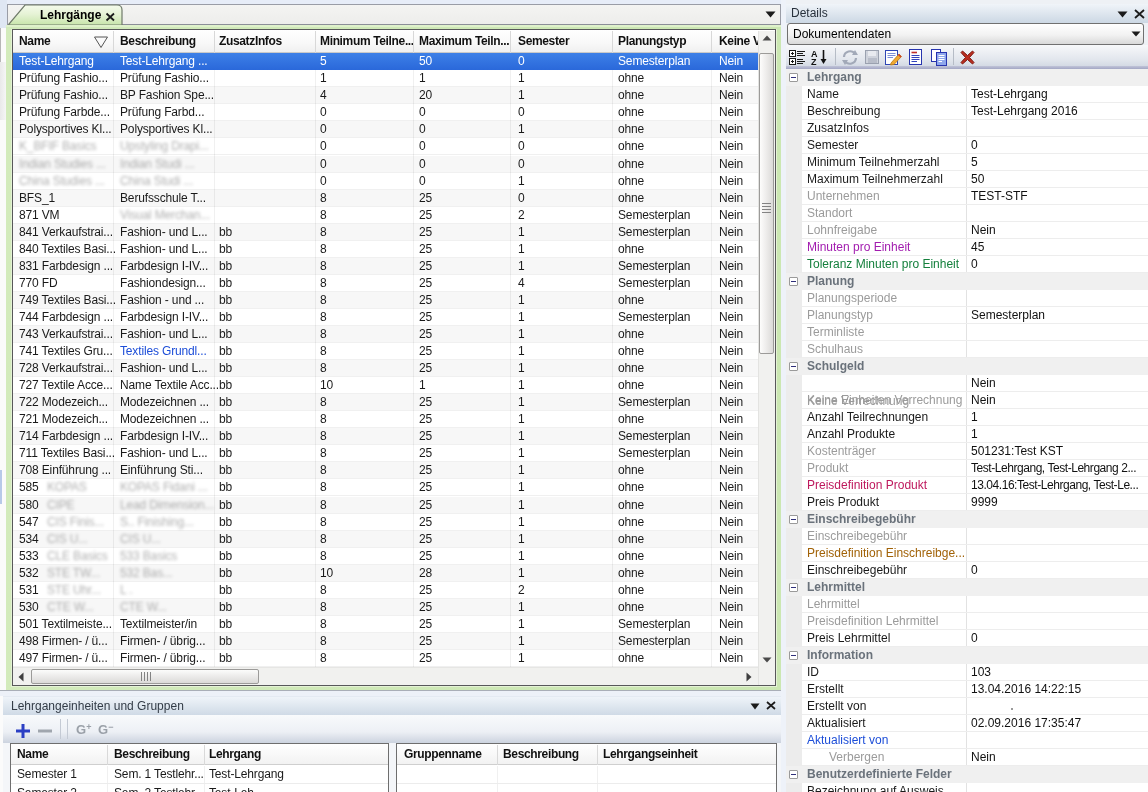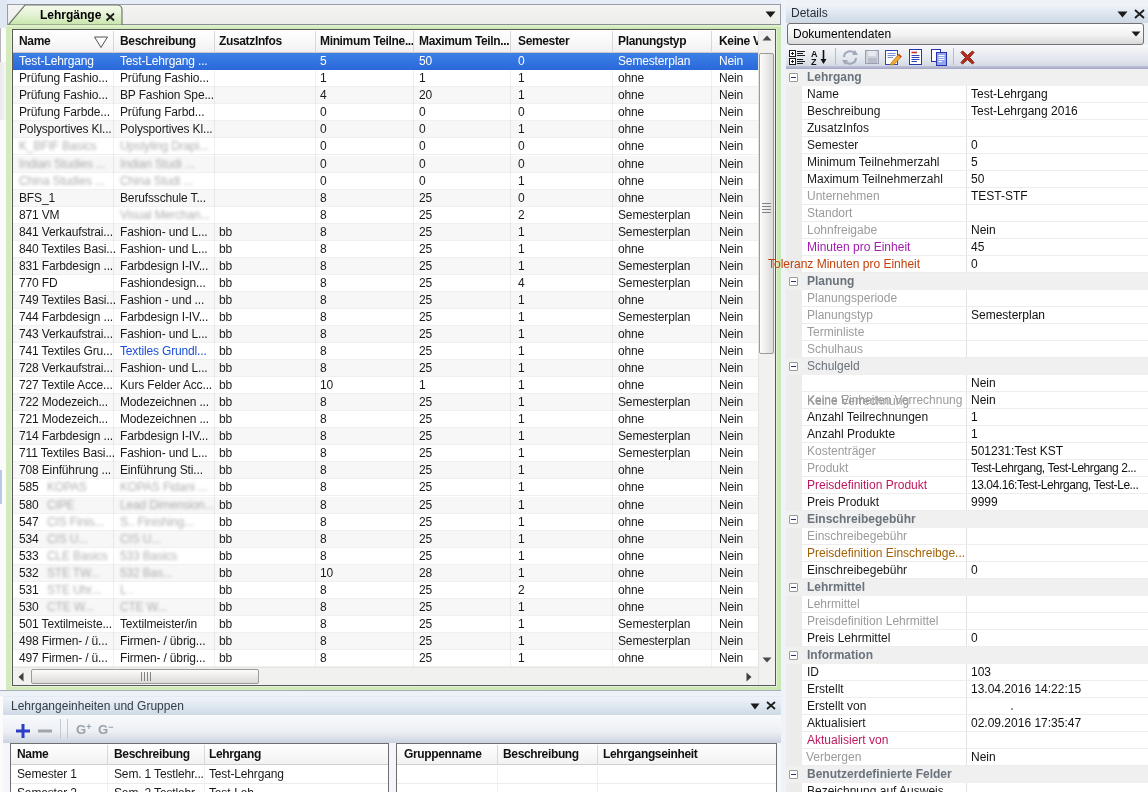--- a/index.html
+++ b/index.html
@@ -280,21 +280,21 @@
       <span class="cell" style="left:120px;color:#1a1a1a">Fashion- und L...</span>
       <span class="cell" style="left:219px;color:#1a1a1a">bb</span>
       <span class="cell" style="left:320px;color:#1a1a1a">8</span>
       <span class="cell" style="left:419px;color:#1a1a1a">25</span>
       <span class="cell" style="left:518px;color:#1a1a1a">1</span>
       <span class="cell" style="left:618px;color:#1a1a1a">ohne</span>
       <span class="cell" style="left:719px;color:#1a1a1a">Nein</span>
     </div>
 <div class="ab" style="left:0;top:377.15px;width:758px;height:17px">
       <span class="cell" style="left:19px;color:#1a1a1a">727 Textile Acce...</span>
-      <span class="cell" style="left:120px;color:#1a1a1a">Kurs Felder Acc...</span>
+      <span class="cell" style="left:120px;color:#1a1a1a">Name Textile Acc...</span>
       <span class="cell" style="left:219px;color:#1a1a1a">bb</span>
       <span class="cell" style="left:320px;color:#1a1a1a">10</span>
       <span class="cell" style="left:419px;color:#1a1a1a">1</span>
       <span class="cell" style="left:518px;color:#1a1a1a">1</span>
       <span class="cell" style="left:618px;color:#1a1a1a">ohne</span>
       <span class="cell" style="left:719px;color:#1a1a1a">Nein</span>
     </div>
 <div class="ab" style="left:0;top:394.20px;width:758px;height:17px">
       <span class="cell" style="left:19px;color:#1a1a1a">722 Modezeich...</span>
       <span class="cell" style="left:120px;color:#1a1a1a">Modezeichnen ...</span>
@@ -624,39 +624,39 @@
 <div class="ab" style="left:971px;top:188px;height:17px;line-height:17px;color:#111;white-space:nowrap;max-width:177px;overflow:hidden">TEST-STF</div>
 <div class="ab" style="left:802px;top:221px;width:346px;height:1px;background:#ededed"></div>
 <div class="ab" style="left:807px;top:205px;height:17px;line-height:17px;color:#9b9b9b;white-space:nowrap">Standort</div>
 <div class="ab" style="left:802px;top:238px;width:346px;height:1px;background:#ededed"></div>
 <div class="ab" style="left:807px;top:222px;height:17px;line-height:17px;color:#9b9b9b;white-space:nowrap">Lohnfreigabe</div>
 <div class="ab" style="left:971px;top:222px;height:17px;line-height:17px;color:#111;white-space:nowrap;max-width:177px;overflow:hidden">Nein</div>
 <div class="ab" style="left:802px;top:255px;width:346px;height:1px;background:#ededed"></div>
 <div class="ab" style="left:807px;top:239px;height:17px;line-height:17px;color:#a21caf;white-space:nowrap">Minuten pro Einheit</div>
 <div class="ab" style="left:971px;top:239px;height:17px;line-height:17px;color:#111;white-space:nowrap;max-width:177px;overflow:hidden">45</div>
 <div class="ab" style="left:802px;top:272px;width:346px;height:1px;background:#ededed"></div>
-<div class="ab" style="left:768px;top:256px;height:17px;line-height:17px;color:#c2410c;white-space:nowrap">Toleranz Minuten pro Einheit</div>
+<div class="ab" style="left:807px;top:256px;height:17px;line-height:17px;color:#15803d;white-space:nowrap">Toleranz Minuten pro Einheit</div>
 <div class="ab" style="left:971px;top:256px;height:17px;line-height:17px;color:#111;white-space:nowrap;max-width:177px;overflow:hidden">0</div>
 <div class="ab" style="left:786px;top:273px;width:362px;height:17px;background:#f0f0f0"></div>
 <div class="ab" style="left:789px;top:277px;width:9px;height:9px;background:#fff;border:1px solid #9a9a9a;border-radius:1px"></div>
 <div class="ab" style="left:791px;top:281px;width:5px;height:1px;background:#2f2f7a"></div>
 <div class="ab" style="left:807px;top:273px;height:17px;line-height:17px;font-weight:bold;color:#6a727b;white-space:nowrap">Planung</div>
 <div class="ab" style="left:802px;top:306px;width:346px;height:1px;background:#ededed"></div>
 <div class="ab" style="left:807px;top:290px;height:17px;line-height:17px;color:#9b9b9b;white-space:nowrap">Planungsperiode</div>
 <div class="ab" style="left:802px;top:323px;width:346px;height:1px;background:#ededed"></div>
 <div class="ab" style="left:807px;top:307px;height:17px;line-height:17px;color:#9b9b9b;white-space:nowrap">Planungstyp</div>
 <div class="ab" style="left:971px;top:307px;height:17px;line-height:17px;color:#111;white-space:nowrap;max-width:177px;overflow:hidden">Semesterplan</div>
 <div class="ab" style="left:802px;top:340px;width:346px;height:1px;background:#ededed"></div>
 <div class="ab" style="left:807px;top:324px;height:17px;line-height:17px;color:#9b9b9b;white-space:nowrap">Terminliste</div>
 <div class="ab" style="left:802px;top:357px;width:346px;height:1px;background:#ededed"></div>
 <div class="ab" style="left:807px;top:341px;height:17px;line-height:17px;color:#9b9b9b;white-space:nowrap">Schulhaus</div>
 <div class="ab" style="left:786px;top:358px;width:362px;height:17px;background:#f0f0f0"></div>
 <div class="ab" style="left:789px;top:362px;width:9px;height:9px;background:#fff;border:1px solid #9a9a9a;border-radius:1px"></div>
 <div class="ab" style="left:791px;top:366px;width:5px;height:1px;background:#2f2f7a"></div>
-<div class="ab" style="left:807px;top:358px;height:20px;line-height:17px;font-weight:normal;color:#6a727b;white-space:nowrap">Schulgeld</div>
+<div class="ab" style="left:807px;top:358px;height:20px;line-height:17px;font-weight:bold;color:#6a727b;white-space:nowrap">Schulgeld</div>
 <div class="ab" style="left:802px;top:391px;width:346px;height:1px;background:#ededed"></div>
 <div class="ab" style="left:807px;top:393px;height:17px;line-height:17px;color:#9b9b9b;white-space:nowrap">Keine Verrechnung</div>
 <div class="ab" style="left:971px;top:375px;height:17px;line-height:17px;color:#111;white-space:nowrap;max-width:177px;overflow:hidden">Nein</div>
 <div class="ab" style="left:802px;top:408px;width:346px;height:1px;background:#ededed"></div>
 <div class="ab" style="left:807px;top:392px;height:17px;line-height:17px;color:#9b9b9b;white-space:nowrap">Keine Einheiten Verrechnung</div>
 <div class="ab" style="left:971px;top:392px;height:17px;line-height:17px;color:#111;white-space:nowrap;max-width:177px;overflow:hidden">Nein</div>
 <div class="ab" style="left:802px;top:425px;width:346px;height:1px;background:#ededed"></div>
 <div class="ab" style="left:807px;top:409px;height:17px;line-height:17px;color:#1a1a1a;white-space:nowrap">Anzahl Teilrechnungen</div>
 <div class="ab" style="left:971px;top:409px;height:17px;line-height:17px;color:#111;white-space:nowrap;max-width:177px;overflow:hidden">1</div>
 <div class="ab" style="left:802px;top:442px;width:346px;height:1px;background:#ededed"></div>
@@ -706,22 +706,22 @@
 <div class="ab" style="left:802px;top:697px;width:346px;height:1px;background:#ededed"></div>
 <div class="ab" style="left:807px;top:681px;height:17px;line-height:17px;color:#1a1a1a;white-space:nowrap">Erstellt</div>
 <div class="ab" style="left:971px;top:681px;height:17px;line-height:17px;color:#111;white-space:nowrap;max-width:177px;overflow:hidden">13.04.2016 14:22:15</div>
 <div class="ab" style="left:802px;top:714px;width:346px;height:1px;background:#ededed"></div>
 <div class="ab" style="left:807px;top:698px;height:17px;line-height:17px;color:#1a1a1a;white-space:nowrap">Erstellt von</div>
 <div class="ab" style="left:1011px;top:708px;width:2px;height:2px;background:#9a9a9a"></div>
 <div class="ab" style="left:802px;top:731px;width:346px;height:1px;background:#ededed"></div>
 <div class="ab" style="left:807px;top:715px;height:17px;line-height:17px;color:#1a1a1a;white-space:nowrap">Aktualisiert</div>
 <div class="ab" style="left:971px;top:715px;height:17px;line-height:17px;color:#111;white-space:nowrap;max-width:177px;overflow:hidden">02.09.2016 17:35:47</div>
 <div class="ab" style="left:802px;top:748px;width:346px;height:1px;background:#ededed"></div>
-<div class="ab" style="left:807px;top:732px;height:17px;line-height:17px;color:#be185d;white-space:nowrap">Aktualisiert von</div>
+<div class="ab" style="left:807px;top:732px;height:17px;line-height:17px;color:#1d4ed8;white-space:nowrap">Aktualisiert von</div>
 <div class="ab" style="left:802px;top:765px;width:346px;height:1px;background:#ededed"></div>
-<div class="ab" style="left:806px;top:749px;height:17px;line-height:17px;color:#9b9b9b;white-space:nowrap">Verbergen</div>
+<div class="ab" style="left:829px;top:749px;height:17px;line-height:17px;color:#9b9b9b;white-space:nowrap">Verbergen</div>
 <div class="ab" style="left:971px;top:749px;height:17px;line-height:17px;color:#111;white-space:nowrap;max-width:177px;overflow:hidden">Nein</div>
 <div class="ab" style="left:786px;top:766px;width:362px;height:17px;background:#f0f0f0"></div>
 <div class="ab" style="left:789px;top:770px;width:9px;height:9px;background:#fff;border:1px solid #9a9a9a;border-radius:1px"></div>
 <div class="ab" style="left:791px;top:774px;width:5px;height:1px;background:#2f2f7a"></div>
 <div class="ab" style="left:807px;top:766px;height:17px;line-height:17px;font-weight:bold;color:#6a727b;white-space:nowrap">Benutzerdefinierte Felder</div>
 
 <div class="ab" style="left:807px;top:783px;height:17px;line-height:17px;color:#1a1a1a;white-space:nowrap">Bezeichnung auf Ausweis</div>
 </div>
 </body></html>

